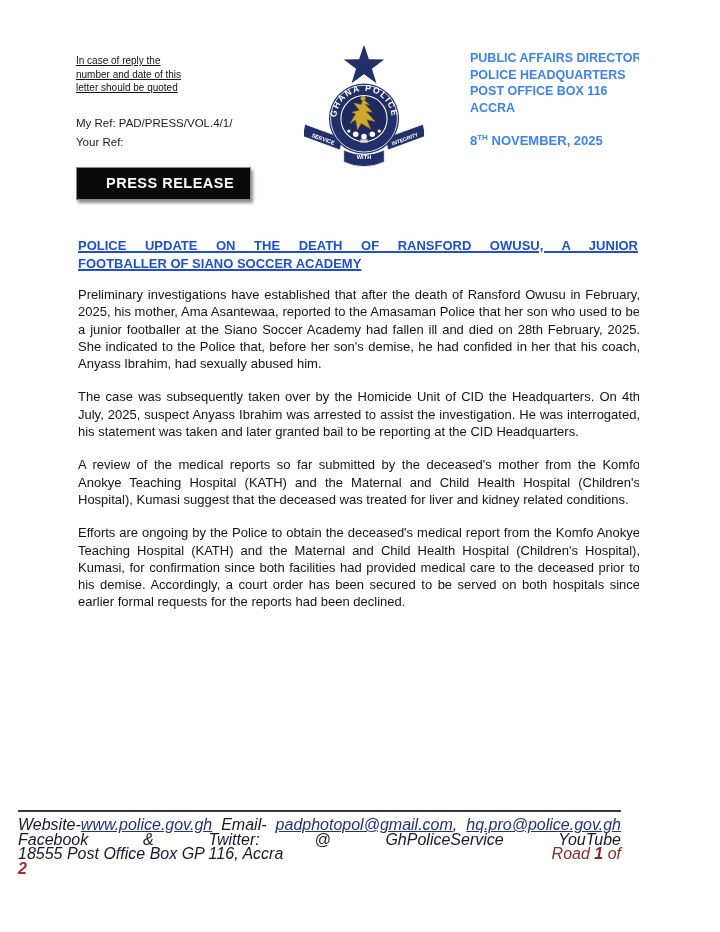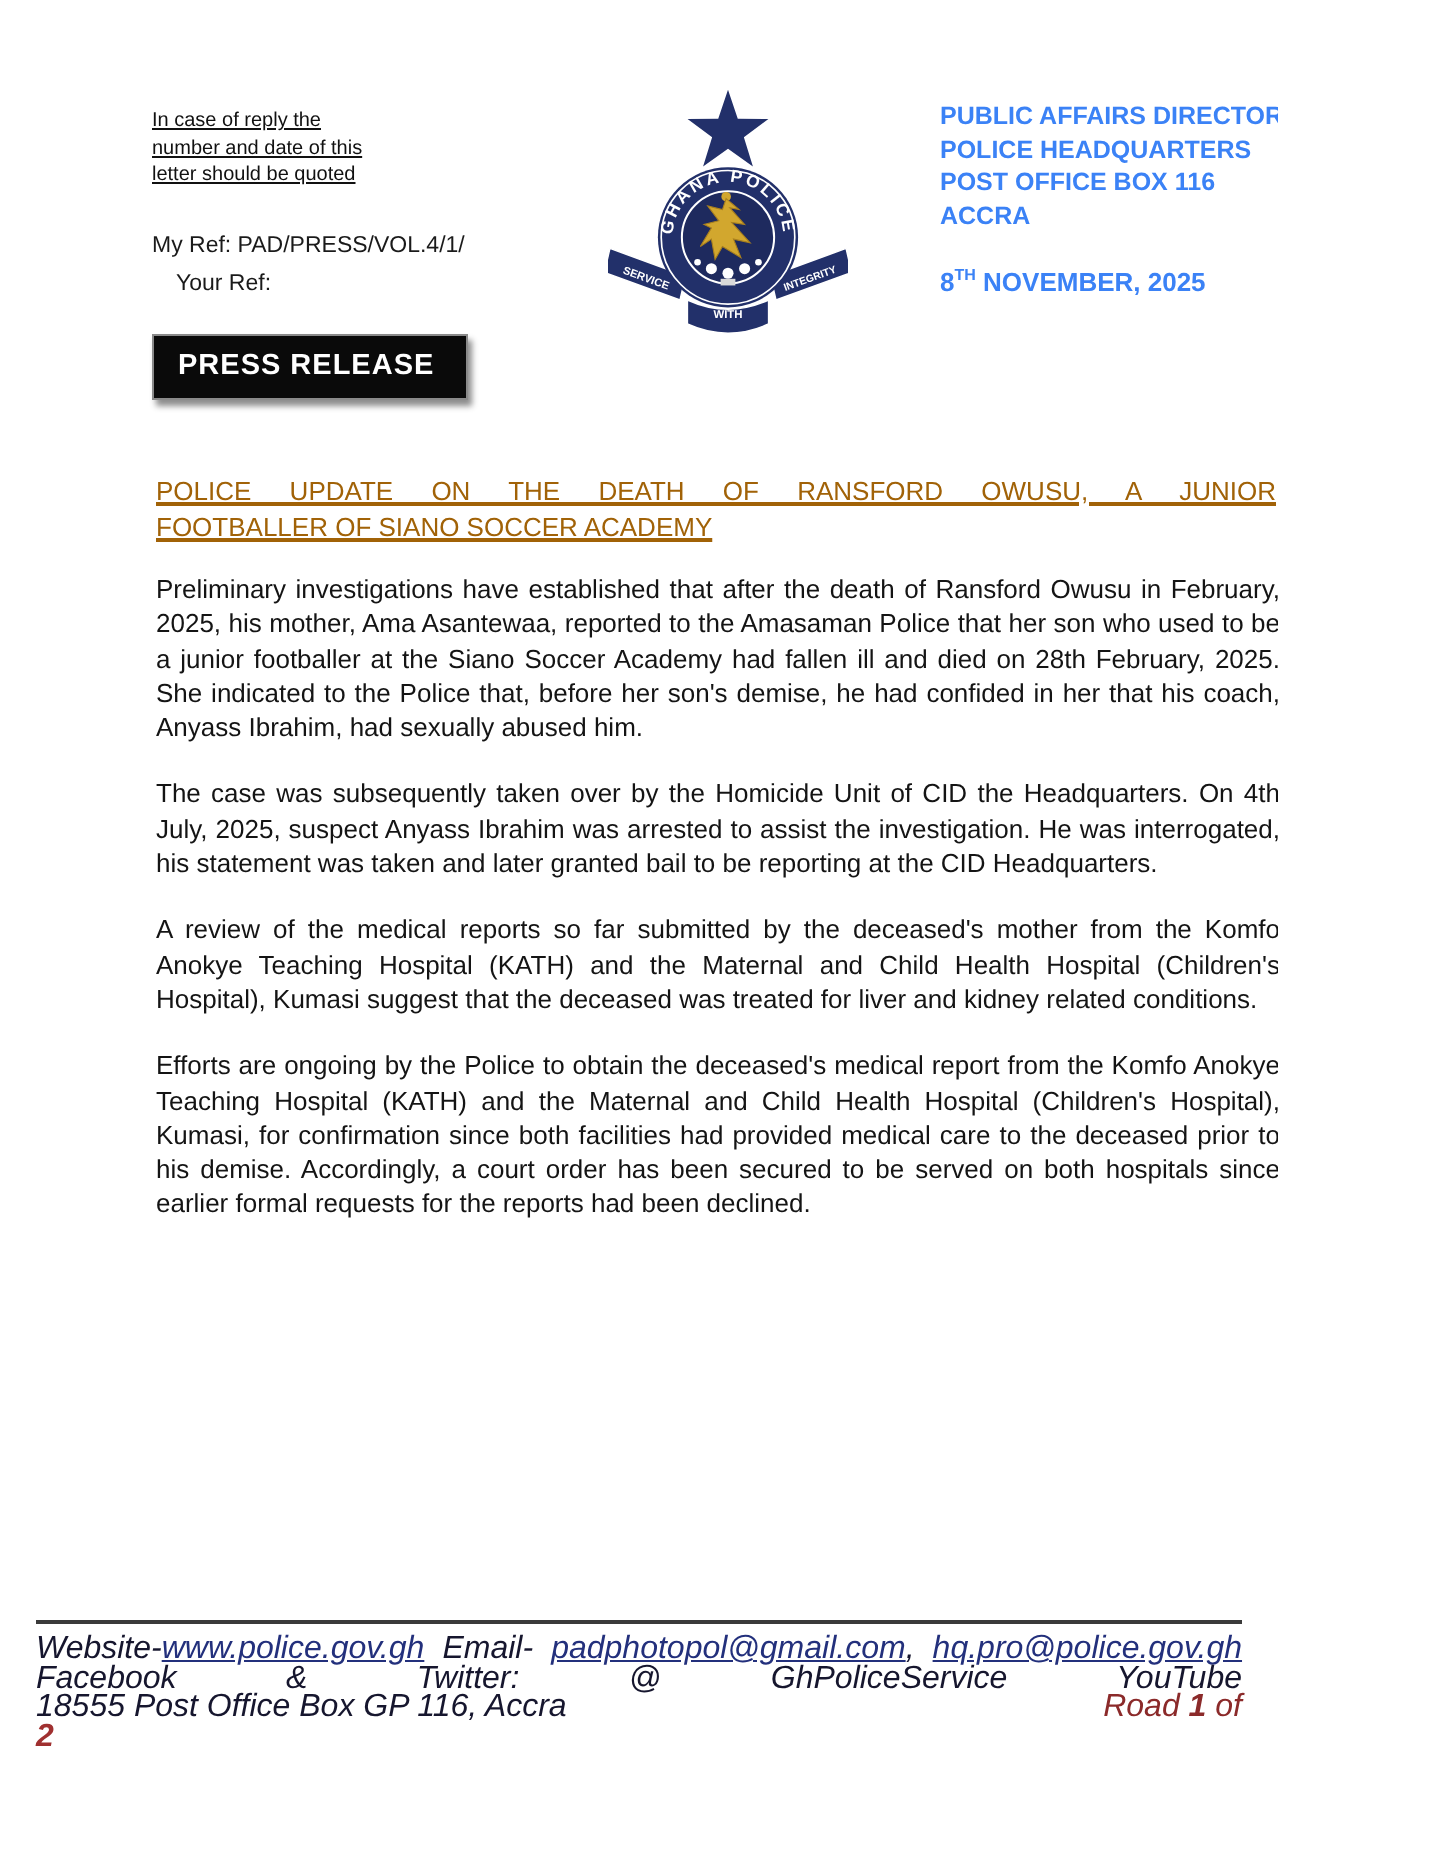--- a/index.html
+++ b/index.html
@@ -4,36 +4,36 @@
 <style>
   html,body { margin:0; padding:0; background:#ffffff; }
   .page {
     position:relative; width:639px; height:932px; background:#ffffff;
     font-family:"Liberation Sans", sans-serif; color:#1a1a1a; overflow:hidden;
   }
   
   .note { position:absolute; left:76px; top:54px; font-size:10px; line-height:13.5px; color:#111; }
   .note div { text-decoration:underline; }
   .my-ref  { position:absolute; left:76px; top:117px; font-size:11.5px; }
-  .your-ref{ position:absolute; left:76px; top:136px; font-size:11.5px;margin-left:12px; }
+  .your-ref{ position:absolute; left:76px; top:136px; font-size:11.5px; }
   .press-btn {
     position:absolute; left:76px; top:167px;
     background:#0a0a0a; color:#ffffff; font-weight:bold; font-size:14.5px;
-    letter-spacing:0.5px; padding:7px 16px 8px 12px;
+    letter-spacing:0.5px; padding:7px 16px 8px 29px;
     border:1px solid #8a8a8a; box-shadow:2px 3px 3px rgba(0,0,0,0.45), inset 0 0 0 1px #0a0a0a;
   }
   .logo { position:absolute; left:304px; top:43px; width:120px; height:131px; }
   .hdr-right {
     position:absolute; left:470px; top:50px; width:240px;
     font-weight:bold; font-size:12.5px; line-height:16.5px; color:#3b82f6;
   }
   .hdr-date { margin-top:14px; font-size:13px; }
   .hdr-date sup { font-size:8px; }
   
-  .title { position:absolute; left:78px; top:237px; width:560px; font-weight:normal; font-size:13px; line-height:18px; color:#a16207; }
+  .title { position:absolute; left:78px; top:237px; width:560px; font-weight:bold; font-size:13px; line-height:18px; color:#1d4ed8; }
   .title .t1 { text-align:justify; text-align-last:justify; text-decoration:underline; text-decoration-thickness:1.5px; }
   .title .t2 { text-decoration:underline; text-decoration-thickness:1.5px; }
   .body-text { position:absolute; left:78px; top:286px; width:562px; }
   .body-text p { margin:0 0 16px 0; font-size:13px; line-height:17.3px; text-align:justify; color:#141414; }
   
   .footer {
     position:absolute; left:18px; right:18px; top:810px;
     border-top:2px solid #3a3a3a; padding-top:6px;
     font-style:italic; font-size:16px; line-height:14.5px; color:#16162e;
   }

